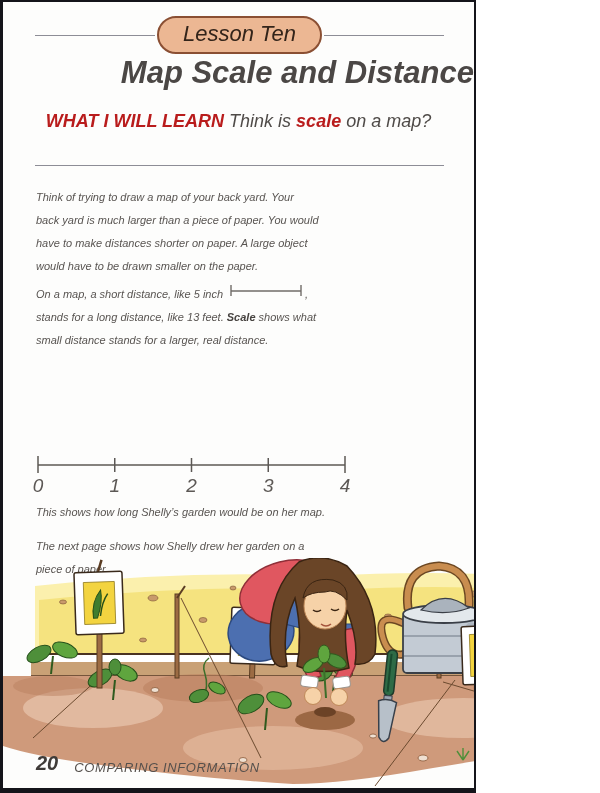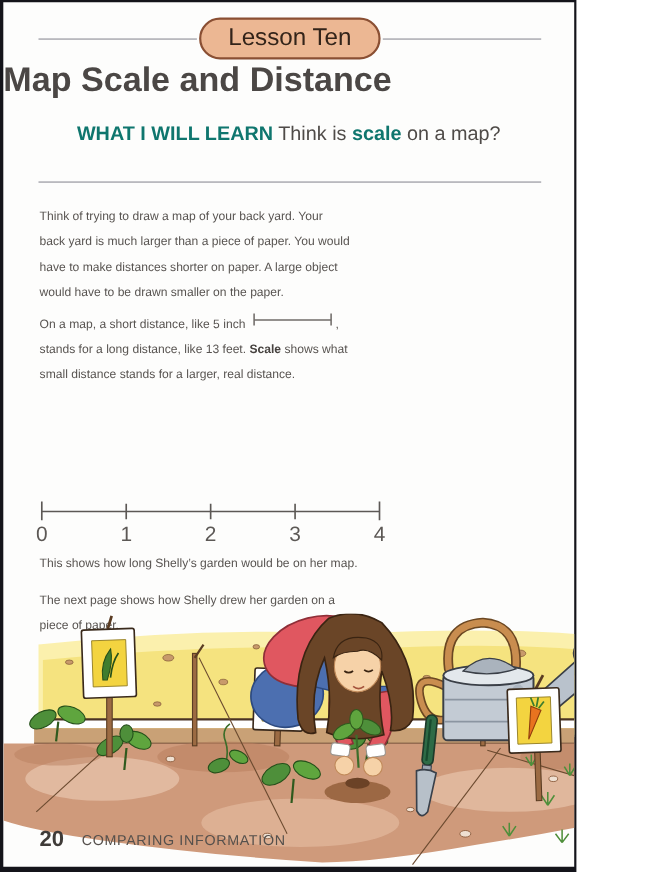--- a/index.html
+++ b/index.html
@@ -1,75 +1,76 @@
 <!DOCTYPE html>
 <html><head>
 <meta charset="utf-8">
 <style>
   html,body{margin:0;padding:0;background:#fff;}
   .page{
     position:relative;
-    width:524px;height:793px;
+    width:476px;height:793px;
     box-sizing:border-box;
     border-style:solid;border-color:#14141a;
     border-width:2px 2px 5px 3px;
     background:#fdfdfc;
     font-family:"Liberation Sans", sans-serif;
     color:#585451;
     overflow:hidden;
+    font-style:italic;
   }
   
   .badge-row{
     position:absolute;top:16px;left:32px;right:30px;
     display:flex;align-items:center;height:34px;
   }
   .badge-row .rule{flex:1;height:0;border-top:1.5px solid #8d8d96;}
   .lesson-badge{
     margin:0 2px;
     padding:3px 24px 5px 24px;
     background:#ecb793;
     border:2px solid #8a4f33;
     border-radius:22px;
     font-size:22px;color:#33241a;
     white-space:nowrap;
   }
   
   .page-title{
     position:absolute;top:53px;left:0;right:0;
-    text-align:left;
+    text-align:right;
     font-size:31px;font-weight:bold;color:#4b4745;
     letter-spacing:0px;
   }
   .learn-block{
     position:absolute;top:108px;left:0;right:0;
     text-align:center;
     font-size:18px;line-height:23px;color:#4f4b48;
   }
-  .learn-block b{color:#0f766e;}
+  .learn-block b{color:#b91c1c;}
   .rule-full{
     position:absolute;left:32px;right:30px;height:0;
     border-top:1.5px solid #8d8d96;
   }
   
   .para{
     position:absolute;left:33px;width:470px;
     font-size:11px;line-height:23px;
     white-space:pre-line;color:#585451;
   }
   .para b{color:#474340;}
   .inline-ruler{vertical-align:-1px;margin:0 2px 0 6px;}
   
   .numline{position:absolute;left:30px;top:452px;}
   .numline text{font-family:"Liberation Sans",sans-serif;}
   
   .illus{position:absolute;left:0;top:556px;width:597px;height:232px;}
   
   .footer{
     position:absolute;left:33px;top:750px;z-index:5;
-    display:flex;align-items:center;gap:16px;
+    display:flex;align-items:flex-end;gap:16px;
   }
   .footer .pageno{font-size:20px;font-weight:bold;color:#3f3b38;}
   .footer .section{font-size:13px;letter-spacing:.6px;color:#55504c;}
 </style>
 </head>
 <body>
 
 <div class="page">
 
   <div class="badge-row">

